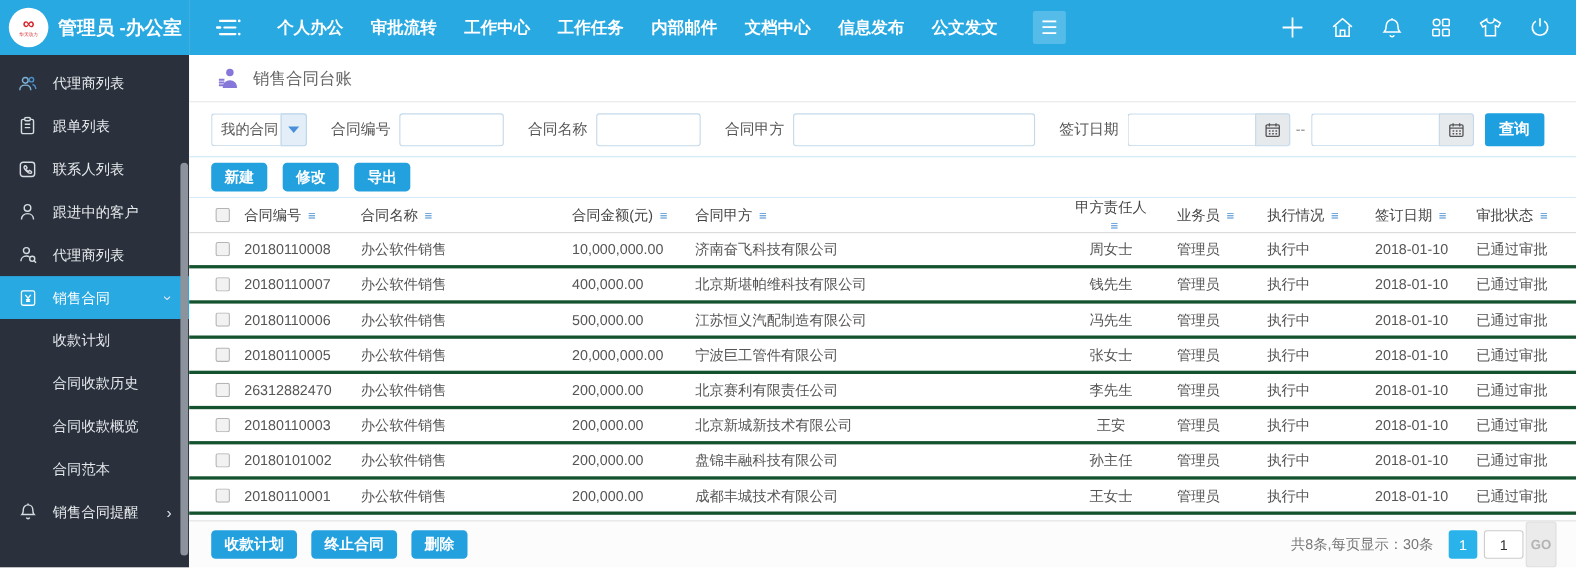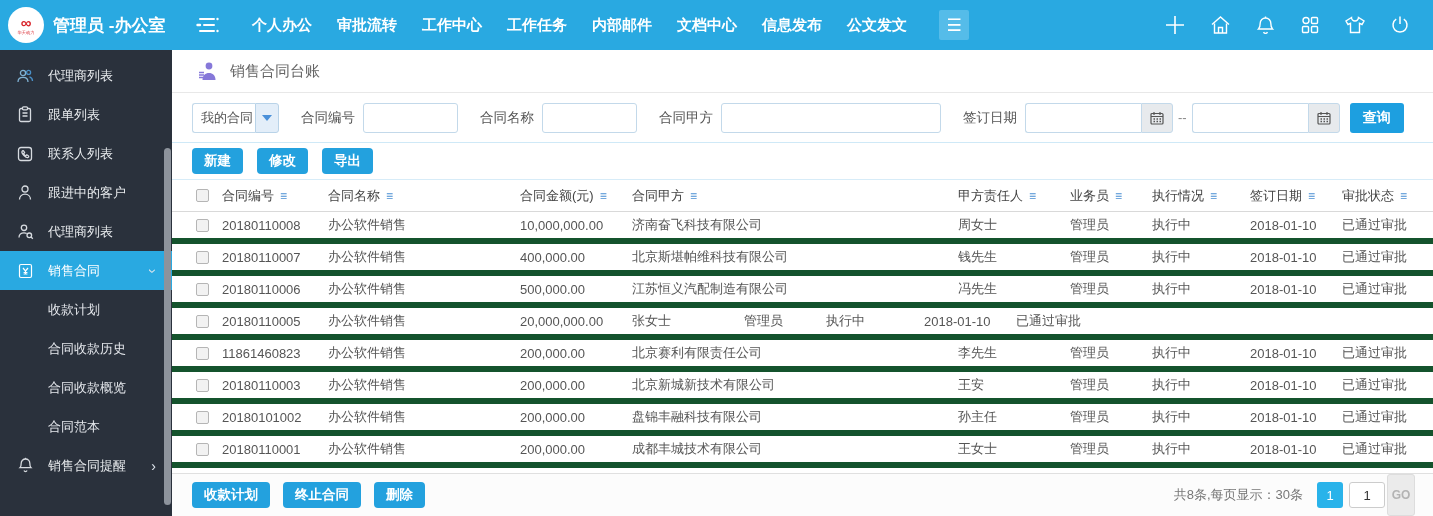--- a/index.html
+++ b/index.html
@@ -54,25 +54,25 @@
   .date-input{height:30px;width:116px;border:1px solid var(--input-border);border-right:none;border-radius:3px 0 0 3px;padding:0 6px;font-size:13px;color:#555;}
   .cal-btn{width:32px;border:1px solid var(--input-border);border-radius:0 3px 3px 0;background:#e7eaed;display:flex;align-items:center;justify-content:center;cursor:pointer;}
   .dash{margin:0 5px;color:#888;}
   .search-btn{margin-left:10px;height:30px;padding:0 13px;background:#1d9fe0;color:#fff;border:none;border-radius:3px;font-size:14px;font-weight:bold;cursor:pointer;}
 
   .actions-bar{height:37px;display:flex;align-items:center;padding-left:20px;gap:14px;border-bottom:1px solid #d7ecf8;}
   .blue-btn{height:26px;padding:0 12px;background:var(--btn);color:#fff;border:none;border-radius:4px;font-size:13.5px;font-weight:bold;cursor:pointer;white-space:nowrap;}
 
   
   .thead{height:32px;display:flex;align-items:center;border-bottom:1px solid #d9d9d9;color:#444;font-size:13px;}
-  .trow{height:32px;display:flex;align-items:center;border-bottom:6px solid #14532d;color:#555;font-size:13px;}
+  .trow{height:32px;display:flex;align-items:center;border-bottom:3px solid #14532d;color:#555;font-size:13px;}
   .cell{padding-left:8px;white-space:nowrap;overflow:hidden;display:flex;align-items:center;}
   .c-cb{width:42px;padding-left:24px;}
   .c0{width:106px;}.c1{width:192px;}.c2{width:112px;}.c3{width:326px;}
-  .c4{width:112px;}.c5{width:82px;}.c6{width:98px;}.c7{width:92px;}.c8{flex:1;}
+  .c4{width:112px;flex-direction:column;}.c5{width:82px;}.c6{width:98px;}.c7{width:92px;}.c8{flex:1;}
   .cb{width:13px;height:13px;border:1px solid #b5b5b5;background:#f2f2f2;border-radius:2px;display:inline-block;cursor:pointer;}
   .sort{color:var(--sort);font-size:12px;margin-left:6px;cursor:pointer;}
 
   
   .footer-bar{position:absolute;left:0;bottom:0;width:100%;height:43px;border-top:1px solid #e0e0e0;background:#fcfcfc;display:flex;align-items:center;padding:0 18px 0 20px;}
   .footer-actions{display:flex;gap:13px;}
   .pager{margin-left:auto;display:flex;align-items:center;}
   .pager .summary{color:#777;font-size:13px;margin-right:14px;}
   .page-cur{width:26px;height:26px;background:var(--pageblue);color:#fff;border-radius:3px;display:flex;align-items:center;justify-content:center;font-size:13px;cursor:pointer;}
   .page-input{width:36px;height:26px;border:1px solid #ccc;border-radius:3px;text-align:center;font-size:13px;color:#333;margin-left:6px;}
@@ -385,31 +385,32 @@
         <div class="cell c7">2018-01-10</div>
         <div class="cell c8">已通过审批</div>
       </div>
       <div class="trow">
         <div class="cell c-cb">
           <span class="cb"></span>
         </div>
         <div class="cell c0">20180110005</div>
         <div class="cell c1">办公软件销售</div>
         <div class="cell c2">20,000,000.00</div>
+        <div class="cell c3">宁波巨工管件有限公司</div>
         <div class="cell c4">张女士</div>
         <div class="cell c5">管理员</div>
         <div class="cell c6">执行中</div>
         <div class="cell c7">2018-01-10</div>
         <div class="cell c8">已通过审批</div>
       </div>
       <div class="trow">
         <div class="cell c-cb">
           <span class="cb"></span>
         </div>
-        <div class="cell c0">11861460823</div>
+        <div class="cell c0">26312882470</div>
         <div class="cell c1">办公软件销售</div>
         <div class="cell c2">200,000.00</div>
         <div class="cell c3">北京赛利有限责任公司</div>
         <div class="cell c4">李先生</div>
         <div class="cell c5">管理员</div>
         <div class="cell c6">执行中</div>
         <div class="cell c7">2018-01-10</div>
         <div class="cell c8">已通过审批</div>
       </div>
       <div class="trow">

